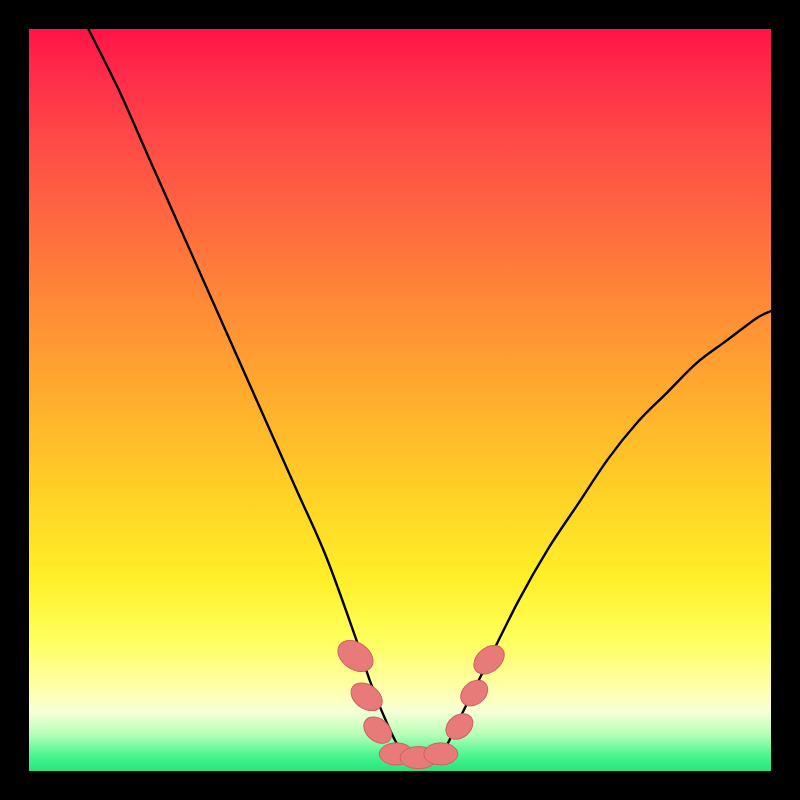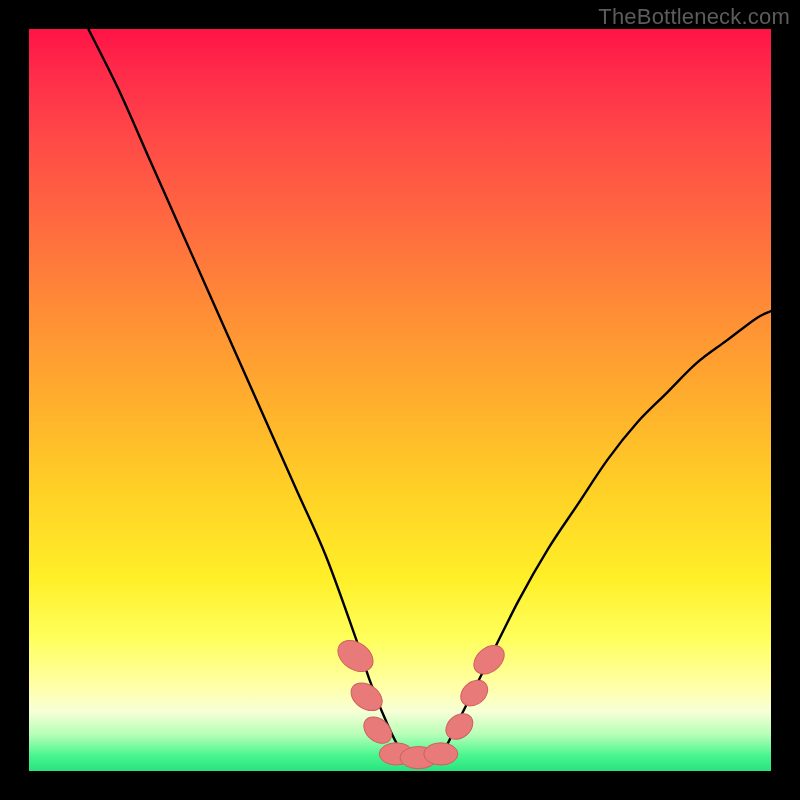--- a/index.html
+++ b/index.html
@@ -73,14 +73,13 @@
           <ellipse cx="348.74" cy="701.19" rx="11.13" ry="15.58" fill="#e87a7a" stroke="#d05f5f" stroke-width="1" transform="rotate(-50 348.74 701.19)"></ellipse>
           <ellipse cx="367.29" cy="724.93" rx="17.07" ry="11.13" fill="#e87a7a" stroke="#d05f5f" stroke-width="1"></ellipse>
           <ellipse cx="389.55" cy="728.64" rx="18.55" ry="11.13" fill="#e87a7a" stroke="#d05f5f" stroke-width="1"></ellipse>
           <ellipse cx="411.81" cy="724.93" rx="17.07" ry="11.13" fill="#e87a7a" stroke="#d05f5f" stroke-width="1"></ellipse>
           <ellipse cx="430.36" cy="697.48" rx="11.13" ry="14.84" fill="#e87a7a" stroke="#d05f5f" stroke-width="1" transform="rotate(50 430.36 697.48)"></ellipse>
           <ellipse cx="445.20" cy="664.09" rx="11.13" ry="14.84" fill="#e87a7a" stroke="#d05f5f" stroke-width="1" transform="rotate(50 445.20 664.09)"></ellipse>
           <ellipse cx="460.04" cy="630.70" rx="11.87" ry="17.07" fill="#e87a7a" stroke="#d05f5f" stroke-width="1" transform="rotate(50 460.04 630.70)"></ellipse>
         </g>
     </svg>
   </div>
-  <div class="watermark">TheBottleneck.com</div>
 </div>
 
 </body></html>

